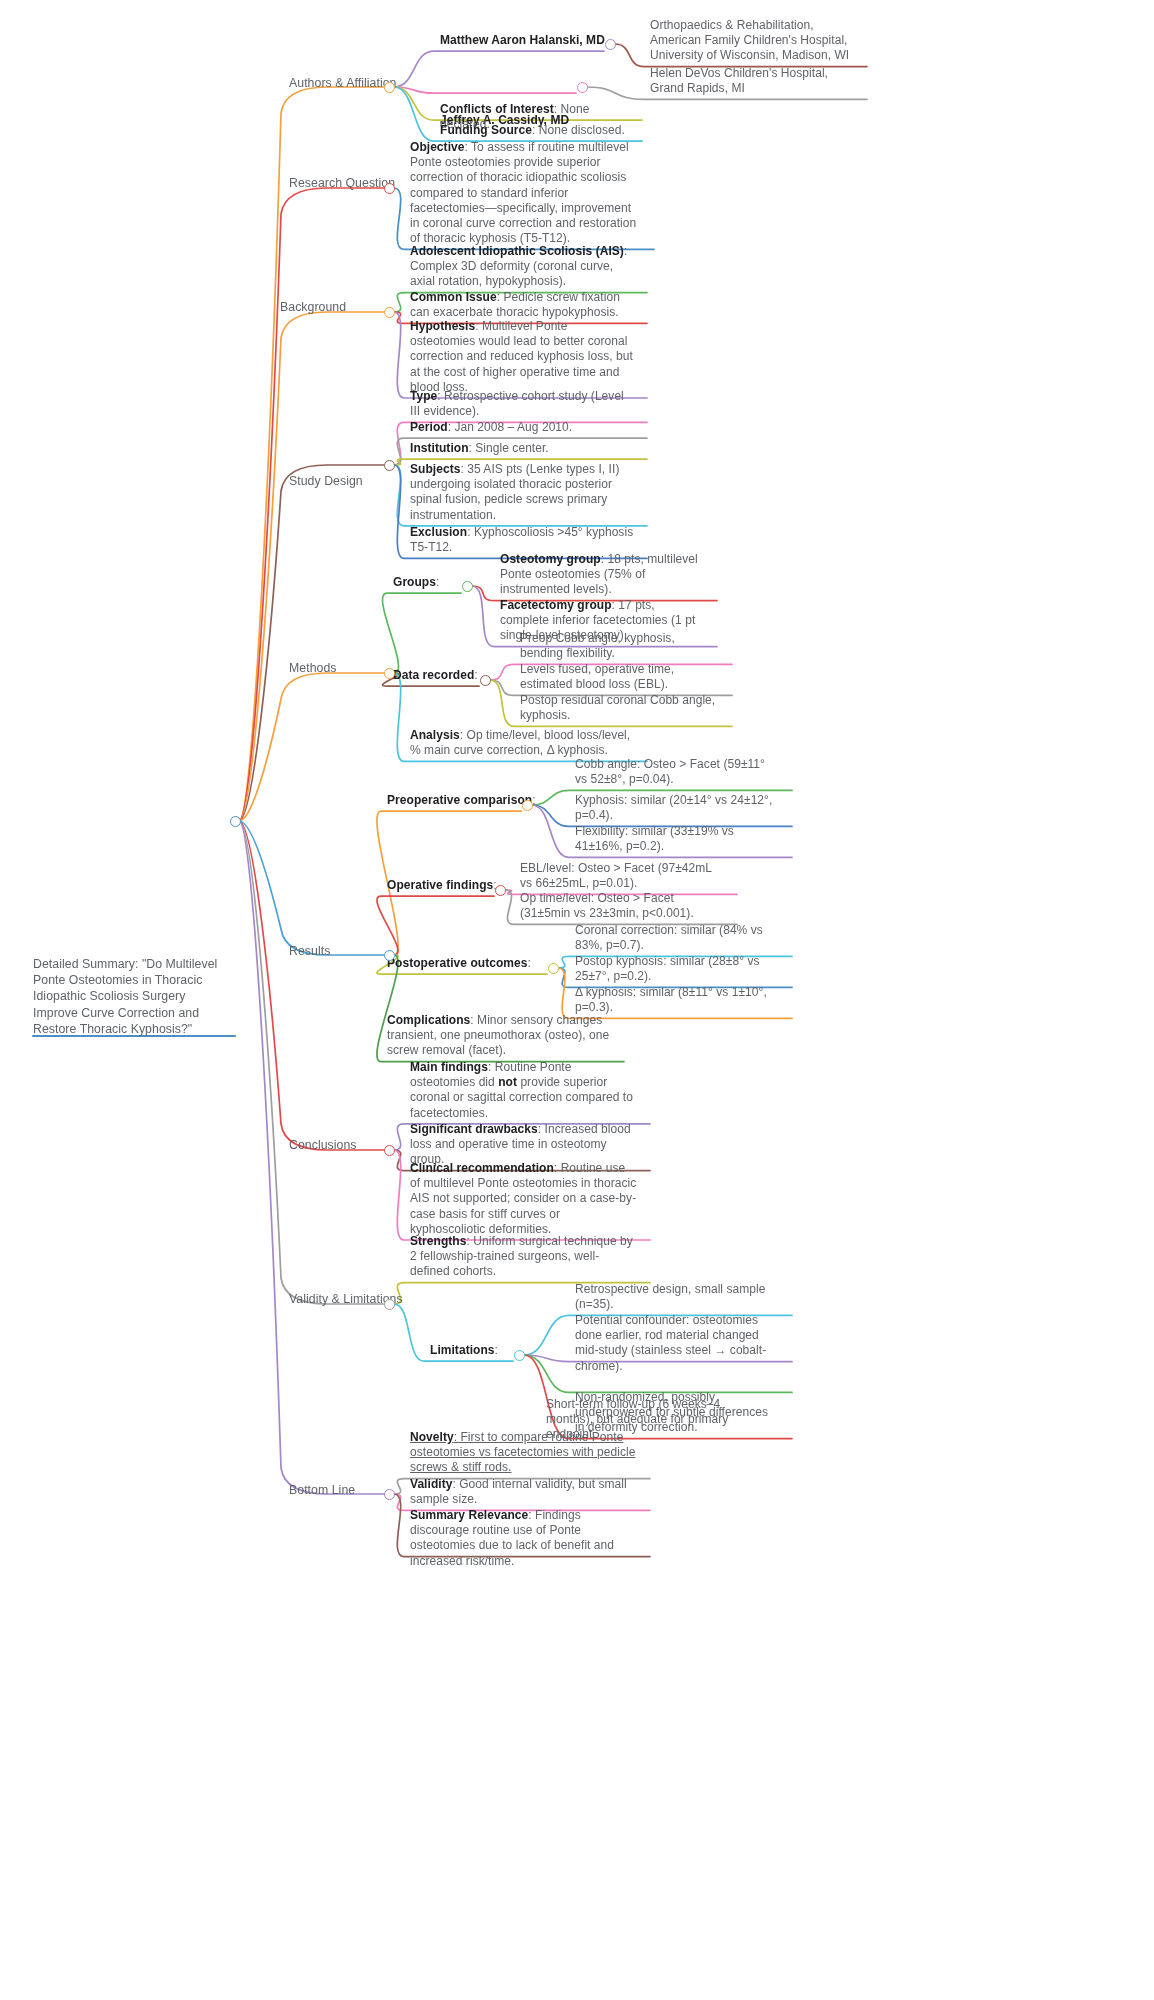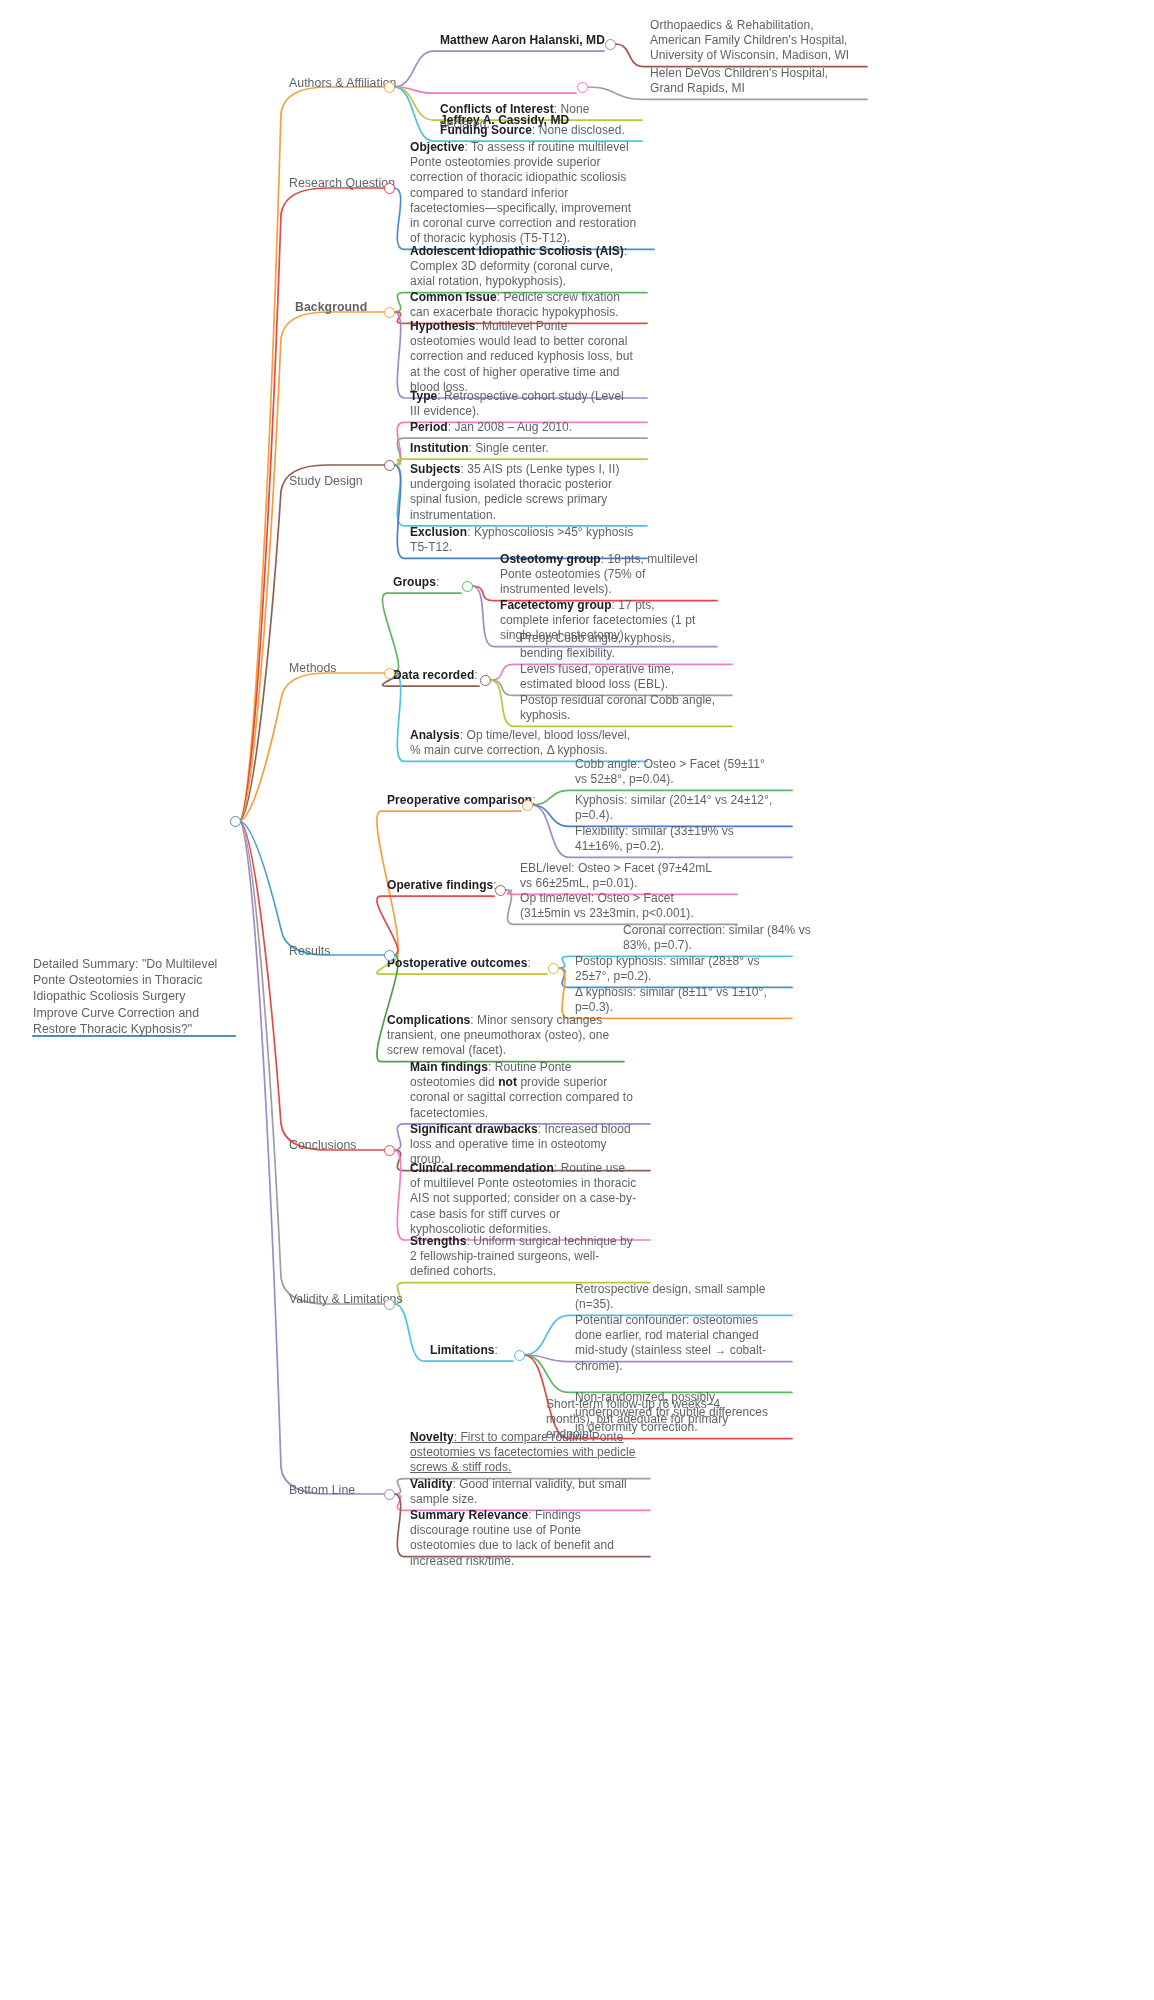--- a/index.html
+++ b/index.html
@@ -129,21 +129,21 @@
       <div class="dot" style="left: 604.5px; top: 38.5px; border-color: rgb(164, 135, 200);"></div>
       <div class="node" style="left: 650px; top: 18px; width: 205px;">Orthopaedics &amp; Rehabilitation, American Family Children's Hospital, University of Wisconsin, Madison, WI</div>
       <div class="node" style="left: 440px; top: 75px; width: 142px; margin-top: 38px;"><b>Jeffrey A. Cassidy, MD</b></div>
       <div class="dot" style="left: 576.5px; top: 81.5px; border-color: rgb(240, 124, 192);"></div>
       <div class="node" style="left: 650px; top: 66px; width: 205px;">Helen DeVos Children's Hospital, Grand Rapids, MI</div>
       <div class="node" style="left: 440px; top: 102px; width: 190px;"><b>Conflicts of Interest</b>: None declared.</div>
       <div class="node" style="left: 440px; top: 123px; width: 190px;"><b>Funding Source</b>: None disclosed.</div>
       <div class="node branch" style="left: 289px; top: 176px;">Research Question</div>
       <div class="dot" style="left: 383.5px; top: 182.5px; border-color: rgb(226, 74, 74);"></div>
       <div class="node" style="left: 410px; top: 140px; width: 232px;"><b>Objective</b>: To assess if routine multilevel Ponte osteotomies provide superior correction of thoracic idiopathic scoliosis compared to standard inferior facetectomies—specifically, improvement in coronal curve correction and restoration of thoracic kyphosis (T5-T12).</div>
-      <div class="node branch" style="left: 295px; top: 300px; font-weight: bold;">Background</div>
+      <div class="node branch" style="left: 280px; top: 300px;">Background</div>
       <div class="dot" style="left: 383.5px; top: 306.5px; border-color: rgb(245, 160, 60);"></div>
       <div class="node" style="left: 410px; top: 244px; width: 225px;"><b>Adolescent Idiopathic Scoliosis (AIS)</b>: Complex 3D deformity (coronal curve, axial rotation, hypokyphosis).</div>
       <div class="node" style="left: 410px; top: 290px; width: 225px;"><b>Common Issue</b>: Pedicle screw fixation can exacerbate thoracic hypokyphosis.</div>
       <div class="node" style="left: 410px; top: 319px; width: 225px;"><b>Hypothesis</b>: Multilevel Ponte osteotomies would lead to better coronal correction and reduced kyphosis loss, but at the cost of higher operative time and blood loss.</div>
       <div class="node branch" style="left: 289px; top: 453px; margin-top: 21px;">Study Design</div>
       <div class="dot" style="left: 383.5px; top: 459.5px; border-color: rgb(141, 96, 84);"></div>
       <div class="node" style="left: 410px; top: 389px; width: 225px;"><b>Type</b>: Retrospective cohort study (Level III evidence).</div>
       <div class="node" style="left: 410px; top: 420px; width: 225px;"><b>Period</b>: Jan 2008 – Aug 2010.</div>
       <div class="node" style="left: 410px; top: 441px; width: 225px;"><b>Institution</b>: Single center.</div>
       <div class="node" style="left: 410px; top: 462px; width: 225px;"><b>Subjects</b>: 35 AIS pts (Lenke types I, II) undergoing isolated thoracic posterior spinal fusion, pedicle screws primary instrumentation.</div>
@@ -166,21 +166,21 @@
       <div class="dot" style="left: 521.5px; top: 799.5px; border-color: rgb(245, 160, 60);"></div>
       <div class="node" style="left: 575px; top: 757px; width: 205px;">Cobb angle: Osteo &gt; Facet (59±11° vs 52±8°, p=0.04).</div>
       <div class="node" style="left: 575px; top: 793px; width: 205px;">Kyphosis: similar (20±14° vs 24±12°, p=0.4).</div>
       <div class="node" style="left: 575px; top: 824px; width: 205px;">Flexibility: similar (33±19% vs 41±16%, p=0.2).</div>
       <div class="node" style="left: 387px; top: 878px; width: 140px;"><b>Operative findings</b>:</div>
       <div class="dot" style="left: 494.5px; top: 884.5px; border-color: rgb(226, 74, 74);"></div>
       <div class="node" style="left: 520px; top: 861px; width: 205px;">EBL/level: Osteo &gt; Facet (97±42mL vs 66±25mL, p=0.01).</div>
       <div class="node" style="left: 520px; top: 891px; width: 205px;">Op time/level: Osteo &gt; Facet (31±5min vs 23±3min, p&lt;0.001).</div>
       <div class="node" style="left: 387px; top: 956px; width: 180px;"><b>Postoperative outcomes</b>:</div>
       <div class="dot" style="left: 547.5px; top: 962.5px; border-color: rgb(194, 194, 60);"></div>
-      <div class="node" style="left: 575px; top: 923px; width: 205px; margin-left: 48px;">Coronal correction: similar (84% vs 83%, p=0.7).</div>
+      <div class="node" style="left: 575px; top: 923px; width: 205px;">Coronal correction: similar (84% vs 83%, p=0.7).</div>
       <div class="node" style="left: 575px; top: 954px; width: 205px;">Postop kyphosis: similar (28±8° vs 25±7°, p=0.2).</div>
       <div class="node" style="left: 575px; top: 985px; width: 205px;">Δ kyphosis: similar (8±11° vs 1±10°, p=0.3).</div>
       <div class="node" style="left: 387px; top: 1013px; width: 225px;"><b>Complications</b>: Minor sensory changes transient, one pneumothorax (osteo), one screw removal (facet).</div>
       <div class="node branch" style="left: 289px; top: 1138px;">Conclusions</div>
       <div class="dot" style="left: 383.5px; top: 1144.5px; border-color: rgb(226, 74, 74);"></div>
       <div class="node" style="left: 410px; top: 1060px; width: 228px;"><b>Main findings</b>: Routine Ponte osteotomies did <b>not</b> provide superior coronal or sagittal correction compared to facetectomies.</div>
       <div class="node" style="left: 410px; top: 1122px; width: 228px;"><b>Significant drawbacks</b>: Increased blood loss and operative time in osteotomy group.</div>
       <div class="node" style="left: 410px; top: 1161px; width: 228px;"><b>Clinical recommendation</b>: Routine use of multilevel Ponte osteotomies in thoracic AIS not supported; consider on a case-by-case basis for stiff curves or kyphoscoliotic deformities.</div>
       <div class="node branch" style="left: 289px; top: 1292px;">Validity &amp; Limitations</div>
       <div class="dot" style="left: 383.5px; top: 1298.5px; border-color: rgb(158, 158, 158);"></div>

